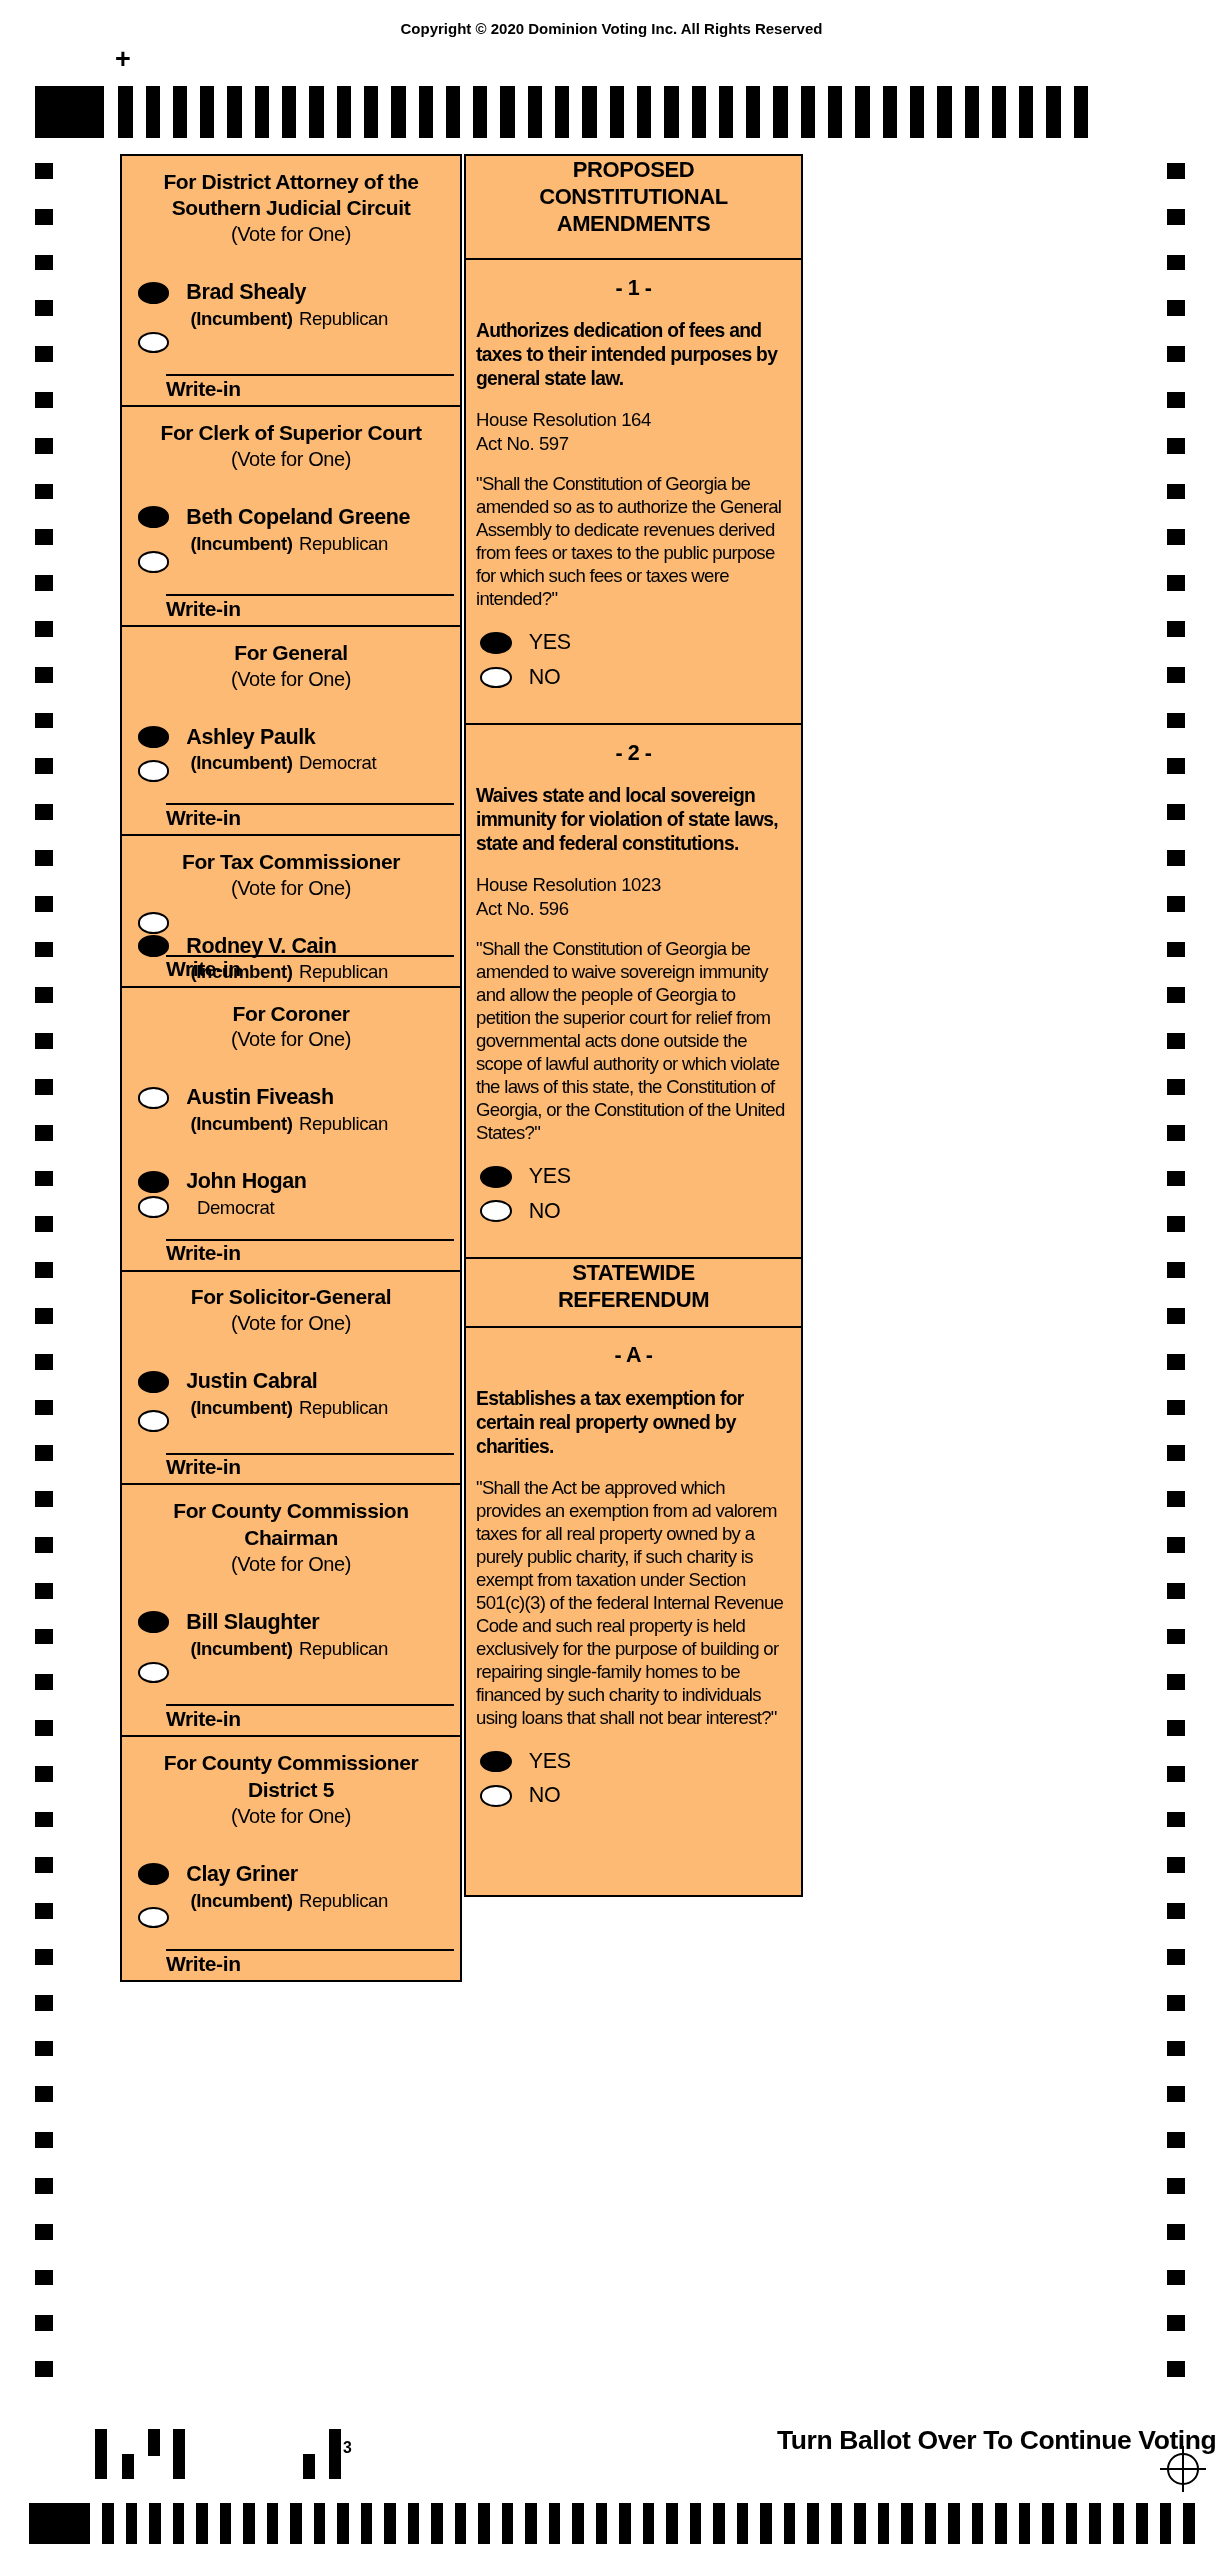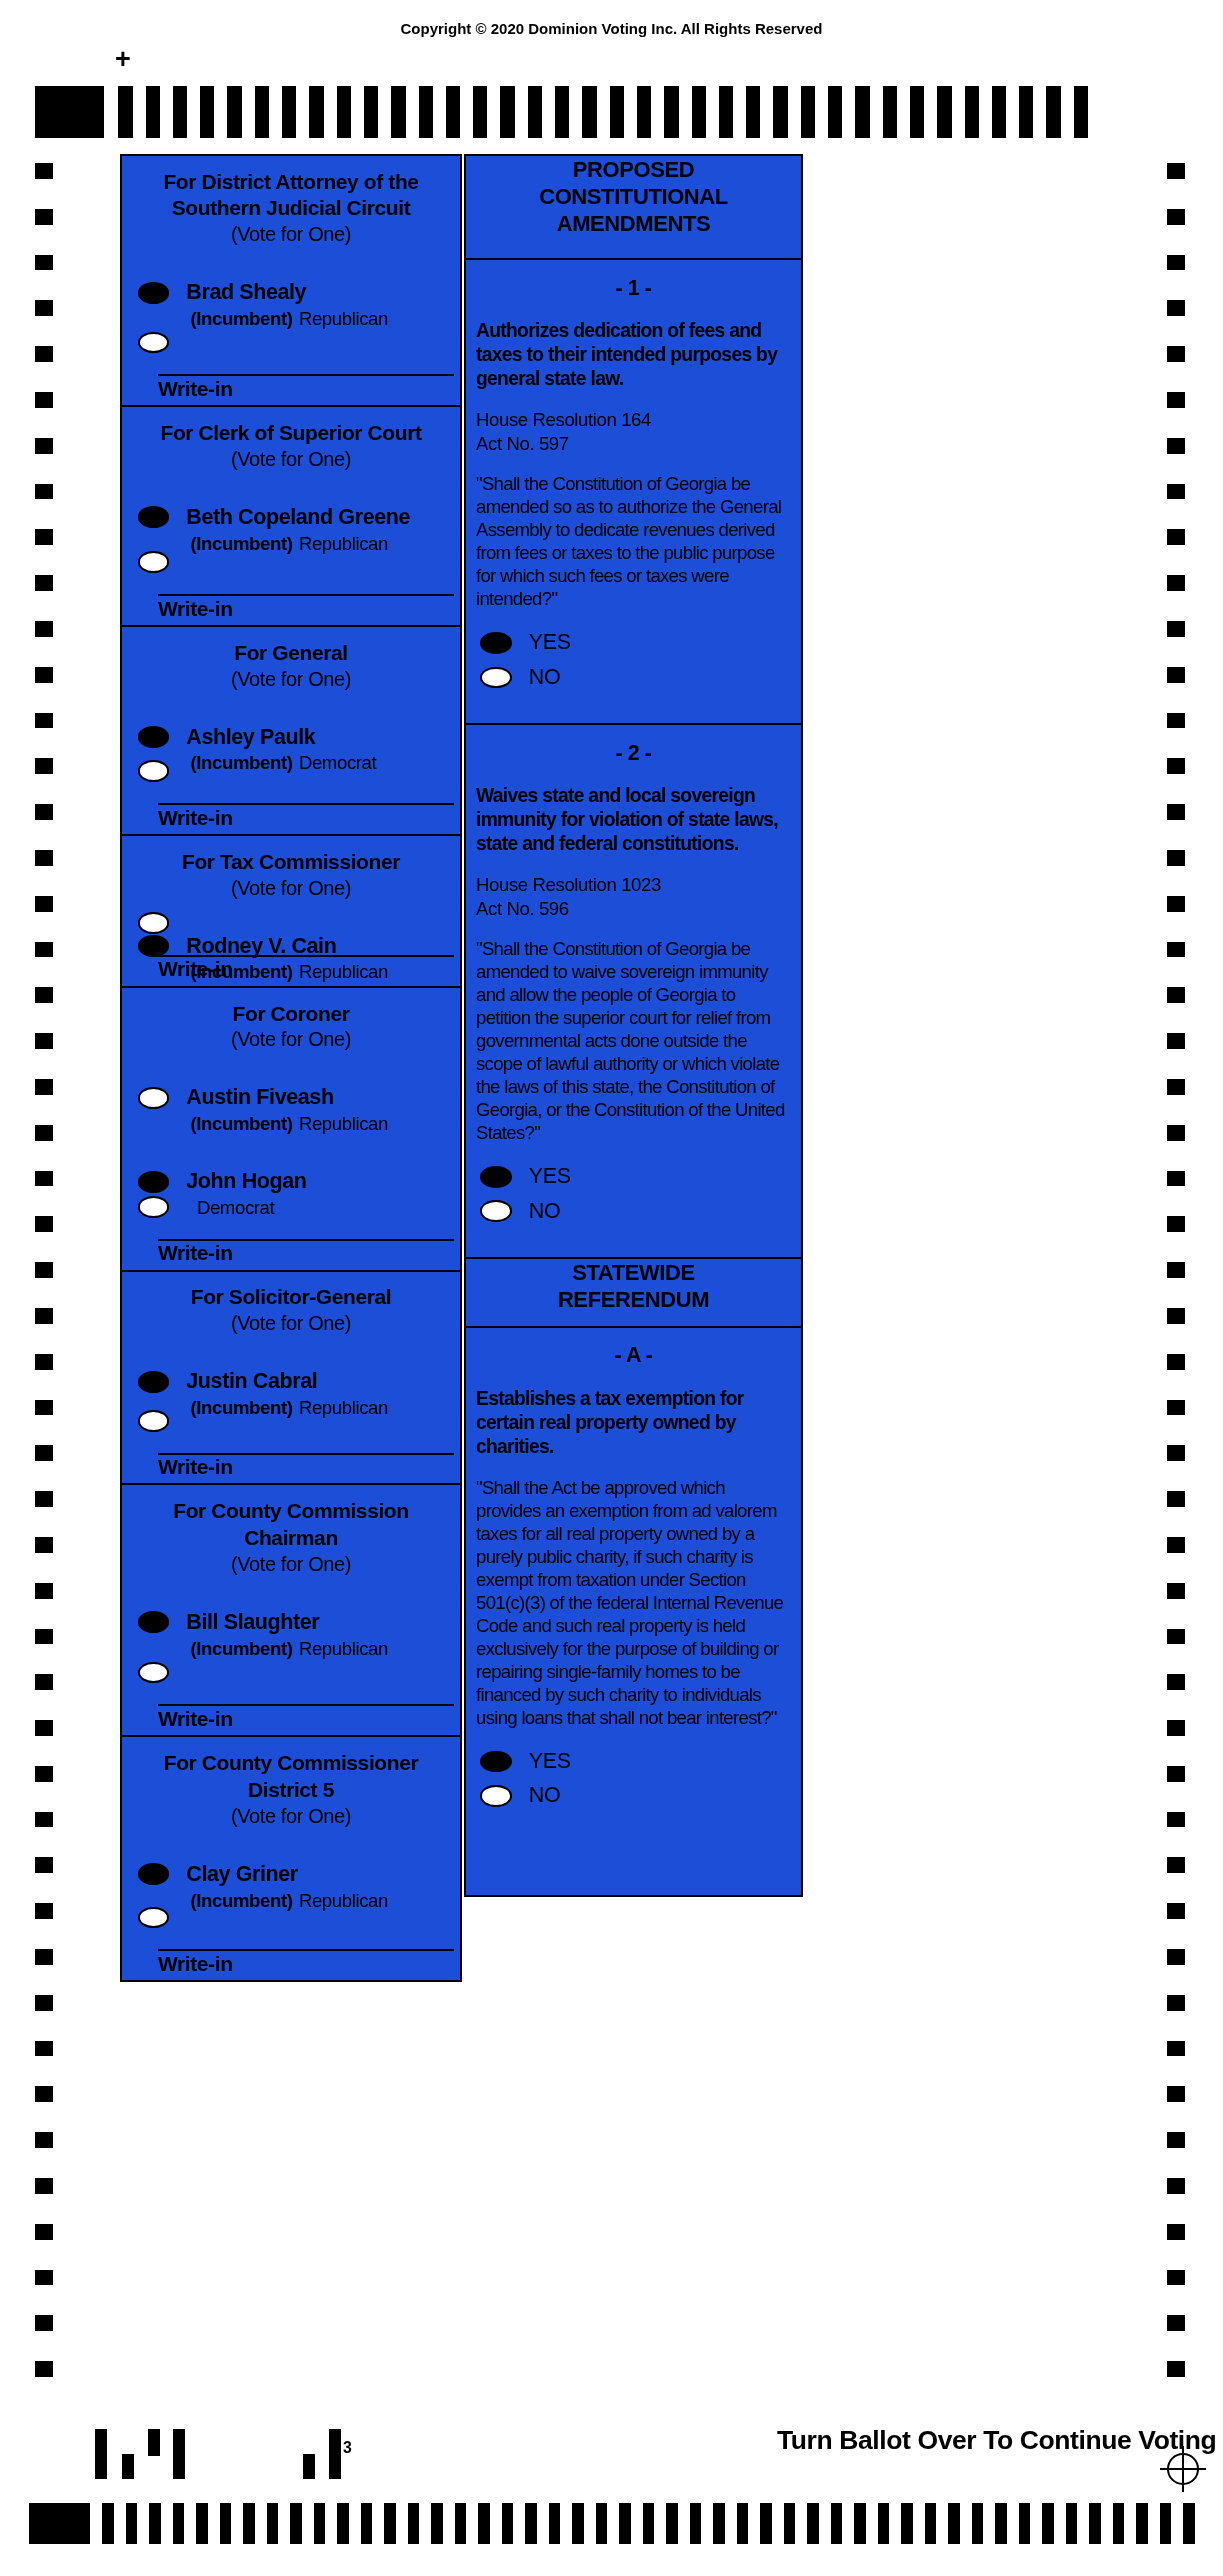--- a/index.html
+++ b/index.html
@@ -25,39 +25,39 @@
   .tick-col{position:absolute;top:163px;}
   .tick-col.left{left:35px;}
   .tick-col.right{left:1167px;}
   .tick-col i{display:block;width:18px;height:15.8px;background:#000;margin-bottom:30px;}
 
   
   .col{position:absolute;top:154px;}
   .col.contests{left:120px;width:342px;}
   .col.measures{left:464px;width:339px;}
 
-  .box{border:2.1px solid #000;box-sizing:border-box;position:relative;overflow:hidden;background:#1d4ed8;}
+  .box{border:2.1px solid #000;box-sizing:border-box;position:relative;overflow:hidden;background:#fdba74;}
   .box + .box{margin-top:-2.1px;}
 
   
   .contest{padding:8.6px 11.5px 0;}
   .c-title{font-weight:700;font-size:21px;line-height:26.5px;text-align:center;
            margin:4.3px auto 0;max-width:309px;letter-spacing:-0.4px;}
   .c-vote{font-size:20px;text-align:center;margin-top:1.4px;letter-spacing:-0.4px;}
   .cand{margin-top:27px;}
   .cand-row{display:flex;align-items:center;gap:17px;margin-left:4.3px;margin-top:34px;}
   .oval{display:inline-block;width:31.5px;height:21.5px;border:2.1px solid #000;border-radius:50%;
         box-sizing:border-box;background:#fff;flex:none;}
   .oval.filled{background:#000;}
   .cand-name{font-weight:700;font-size:21.5px;letter-spacing:-0.4px;white-space:nowrap;}
   .cand-party{margin-left:57px;margin-top:2.9px;font-size:18.6px;letter-spacing:-0.4px;
               display:flex;gap:6.4px;}
   .cand-party .inc{font-weight:700;}
   .writein-oval{position:absolute;left:15.8px;bottom:52px;}
-  .writein{position:absolute;left:36px;right:5.7px;bottom:4.3px;}
+  .writein{position:absolute;left:44px;right:5.7px;bottom:4.3px;}
   .writein-line{border-top:2.9px solid #000;}
   .writein-label{font-weight:700;font-size:21px;letter-spacing:-0.4px;margin-top:0.7px;}
 
   
   .col-header{display:flex;justify-content:center;text-align:center;}
   .hdr-text{font-weight:700;font-size:22px;line-height:27px;letter-spacing:-0.4px;display:block;}
   .measure{padding:7.2px 10px;}
   .m-number{text-align:center;font-weight:700;font-size:21.5px;margin-top:8.6px;letter-spacing:-0.4px;}
   .m-summary{font-weight:700;font-size:19.3px;line-height:24px;margin-top:18.6px;letter-spacing:-0.7px;}
   .m-authority{font-size:18.6px;line-height:23.6px;margin-top:17px;letter-spacing:-0.4px;}

